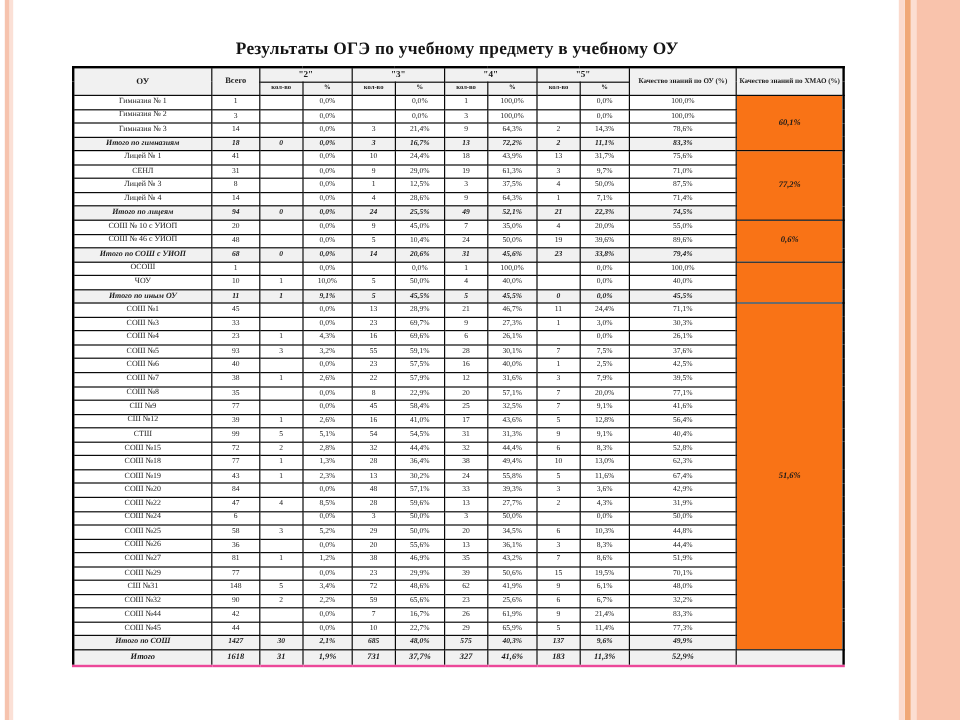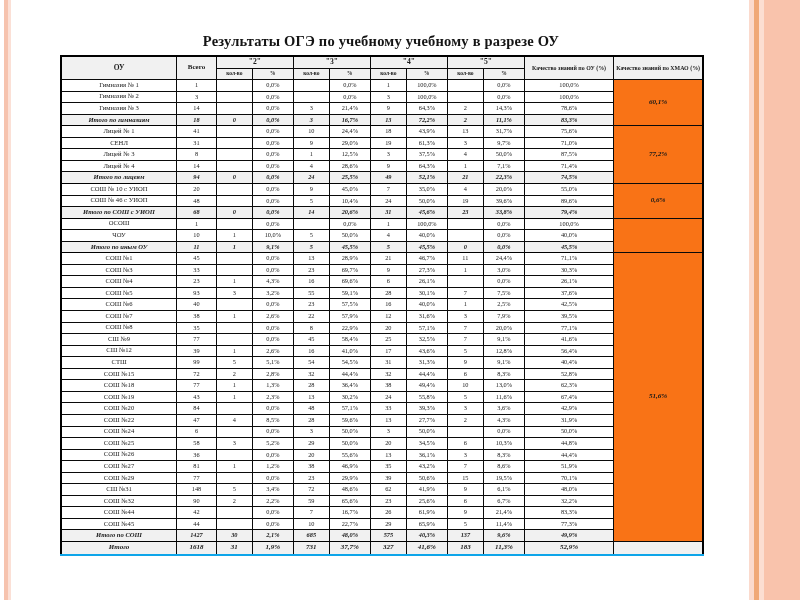--- a/index.html
+++ b/index.html
@@ -59,42 +59,42 @@
   th.oucol{font-size:7.4px;}
   th.vsego{font-size:7px;}
 
   td.name{font-size:6.6px;}
   tr.sum td{background:#f1f1f1;font-style:italic;font-weight:bold;}
   tr.total td{background:#f1f1f1;font-style:italic;font-weight:bold;font-size:7px;height:12px;}
   td.xmao{font-style:italic;font-weight:bold;font-size:7.1px;border-left:2px solid #000;border-right:2px solid #000;background:#f97316;}
 
   
   tr.sum td{border-top:1.6px solid #000;border-bottom:1.6px solid #000;}
-  tr.total td{border-top:1.6px solid #000;border-bottom:2px solid #0ea5e9;}
+  tr.total td{border-top:1.6px solid #000;border-bottom:2px solid #ec4899;}
   table.grid{border:2px solid #000;}
   td.c-vsego,th.c-vsego{border-left:1.6px solid #000;border-right:1.6px solid #000;}
   td.c-g2s,th.c-g2s{border-right:1.6px solid #000;}
   td.c-g3s,th.c-g3s{border-right:1.6px solid #000;}
   td.c-g4s,th.c-g4s{border-right:1.6px solid #000;}
   td.c-g5s,th.c-g5s{border-right:1.6px solid #000;}
   td.c-qou,th.c-qou{border-right:2px solid #000;}
 </style>
 </head>
 <body>
 
 <div class="stripe stripe-l1"></div>
 <div class="stripe stripe-l2"></div>
 <div class="stripe stripe-r3"></div>
 <div class="stripe stripe-r2"></div>
 <div class="stripe stripe-r4"></div>
 <div class="stripe stripe-r1"></div>
 
 <div class="page">
 
-  <div class="title">Результаты ОГЭ по учебному учебному в разрезе ОУ</div>
+  <div class="title">Результаты ОГЭ по учебному предмету в учебному ОУ</div>
 
   <div class="tablewrap">
     <table class="grid">
       <colgroup>
         <col style="width:18.0%">
         <col style="width:6.2%">
         <col style="width:5.6%">
           <col style="width:6.4%">
         <col style="width:5.6%">
           <col style="width:6.4%">

